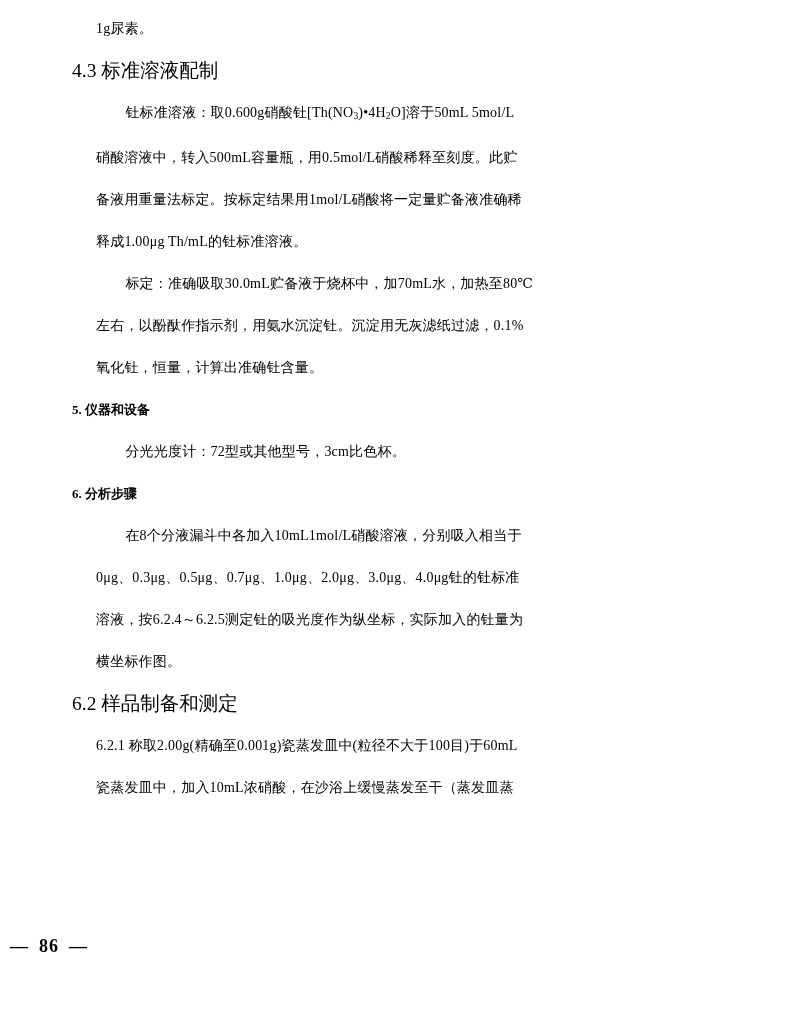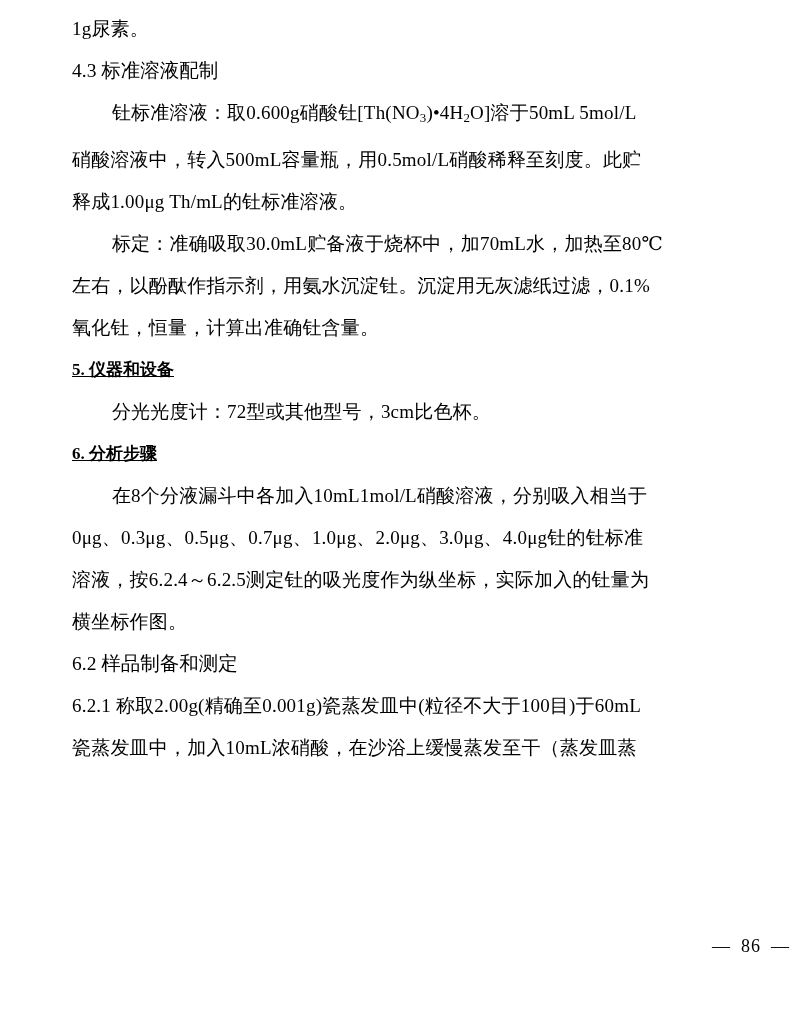--- a/index.html
+++ b/index.html
@@ -16,69 +16,71 @@
     overflow: hidden;
   }
   .page {
     width: 800px;
     height: 1013px;
     box-sizing: border-box;
     padding: 8px 72px 0 72px;
     position: relative;
   }
   .line {
-    font-size: 19px;
+    font-size: 14px;
     line-height: 42px;
     letter-spacing: 0.2px;
     white-space: nowrap;
+    margin-left: 24px;
   }
   .para-first {
     text-indent: 2.1em;
   }
   .heading {
-    font-size: 17px;
+    font-size: 13px;
     line-height: 42px;
     font-weight: bold;
     white-space: nowrap;
-    text-decoration: underline;
   }
   .sub-heading {
     font-size: 19.5px;
     line-height: 42px;
     white-space: nowrap;
   }
   sub {
     font-size: 0.68em;
     vertical-align: -0.25em;
   }
   .footer {
     position: absolute;
     left: 0;
     right: 0;
     bottom: 56px;
-    text-align: right;
+    text-align: left;
     font-size: 18px;
     letter-spacing: 1px;
+    font-weight: bold;
   }
   .footer .dash {
     display: inline-block;
     padding: 0 10px;
   }
 </style>
 </head>
 <body>
 
 <div class="page">
 
   <div class="line">1g尿素。</div>
 
   <div class="sub-heading">4.3  标准溶液配制</div>
 
   <div class="line para-first">钍标准溶液：取0.600g硝酸钍[Th(NO<sub>3</sub>)•4H<sub>2</sub>O]溶于50mL 5mol/L</div>
   <div class="line">硝酸溶液中，转入500mL容量瓶，用0.5mol/L硝酸稀释至刻度。此贮</div>
+  <div class="line">备液用重量法标定。按标定结果用1mol/L硝酸将一定量贮备液准确稀</div>
   <div class="line">释成1.00μg Th/mL的钍标准溶液。</div>
 
   <div class="line para-first">标定：准确吸取30.0mL贮备液于烧杯中，加70mL水，加热至80℃</div>
   <div class="line">左右，以酚酞作指示剂，用氨水沉淀钍。沉淀用无灰滤纸过滤，0.1%</div>
   <div class="line">氧化钍，恒量，计算出准确钍含量。</div>
 
   <div class="heading">5.  仪器和设备</div>
 
   <div class="line para-first">分光光度计：72型或其他型号，3cm比色杯。</div>
 

